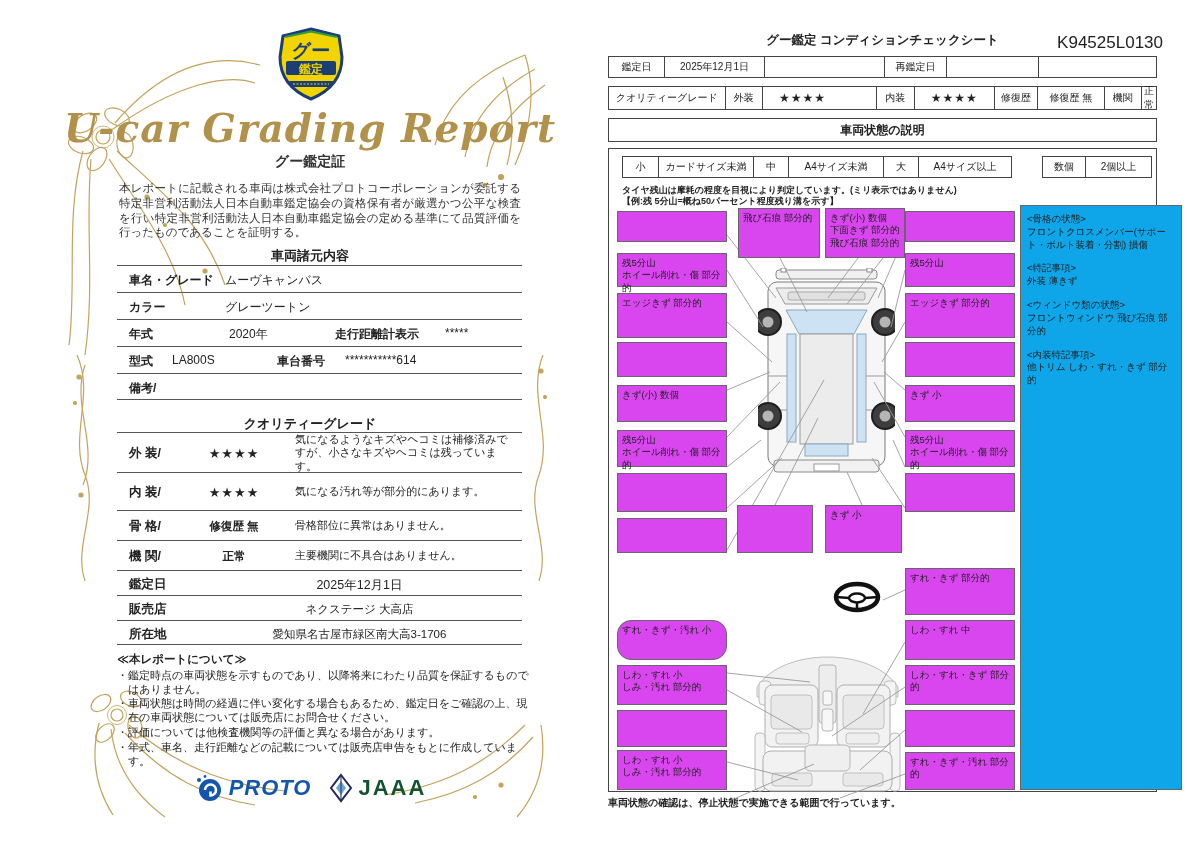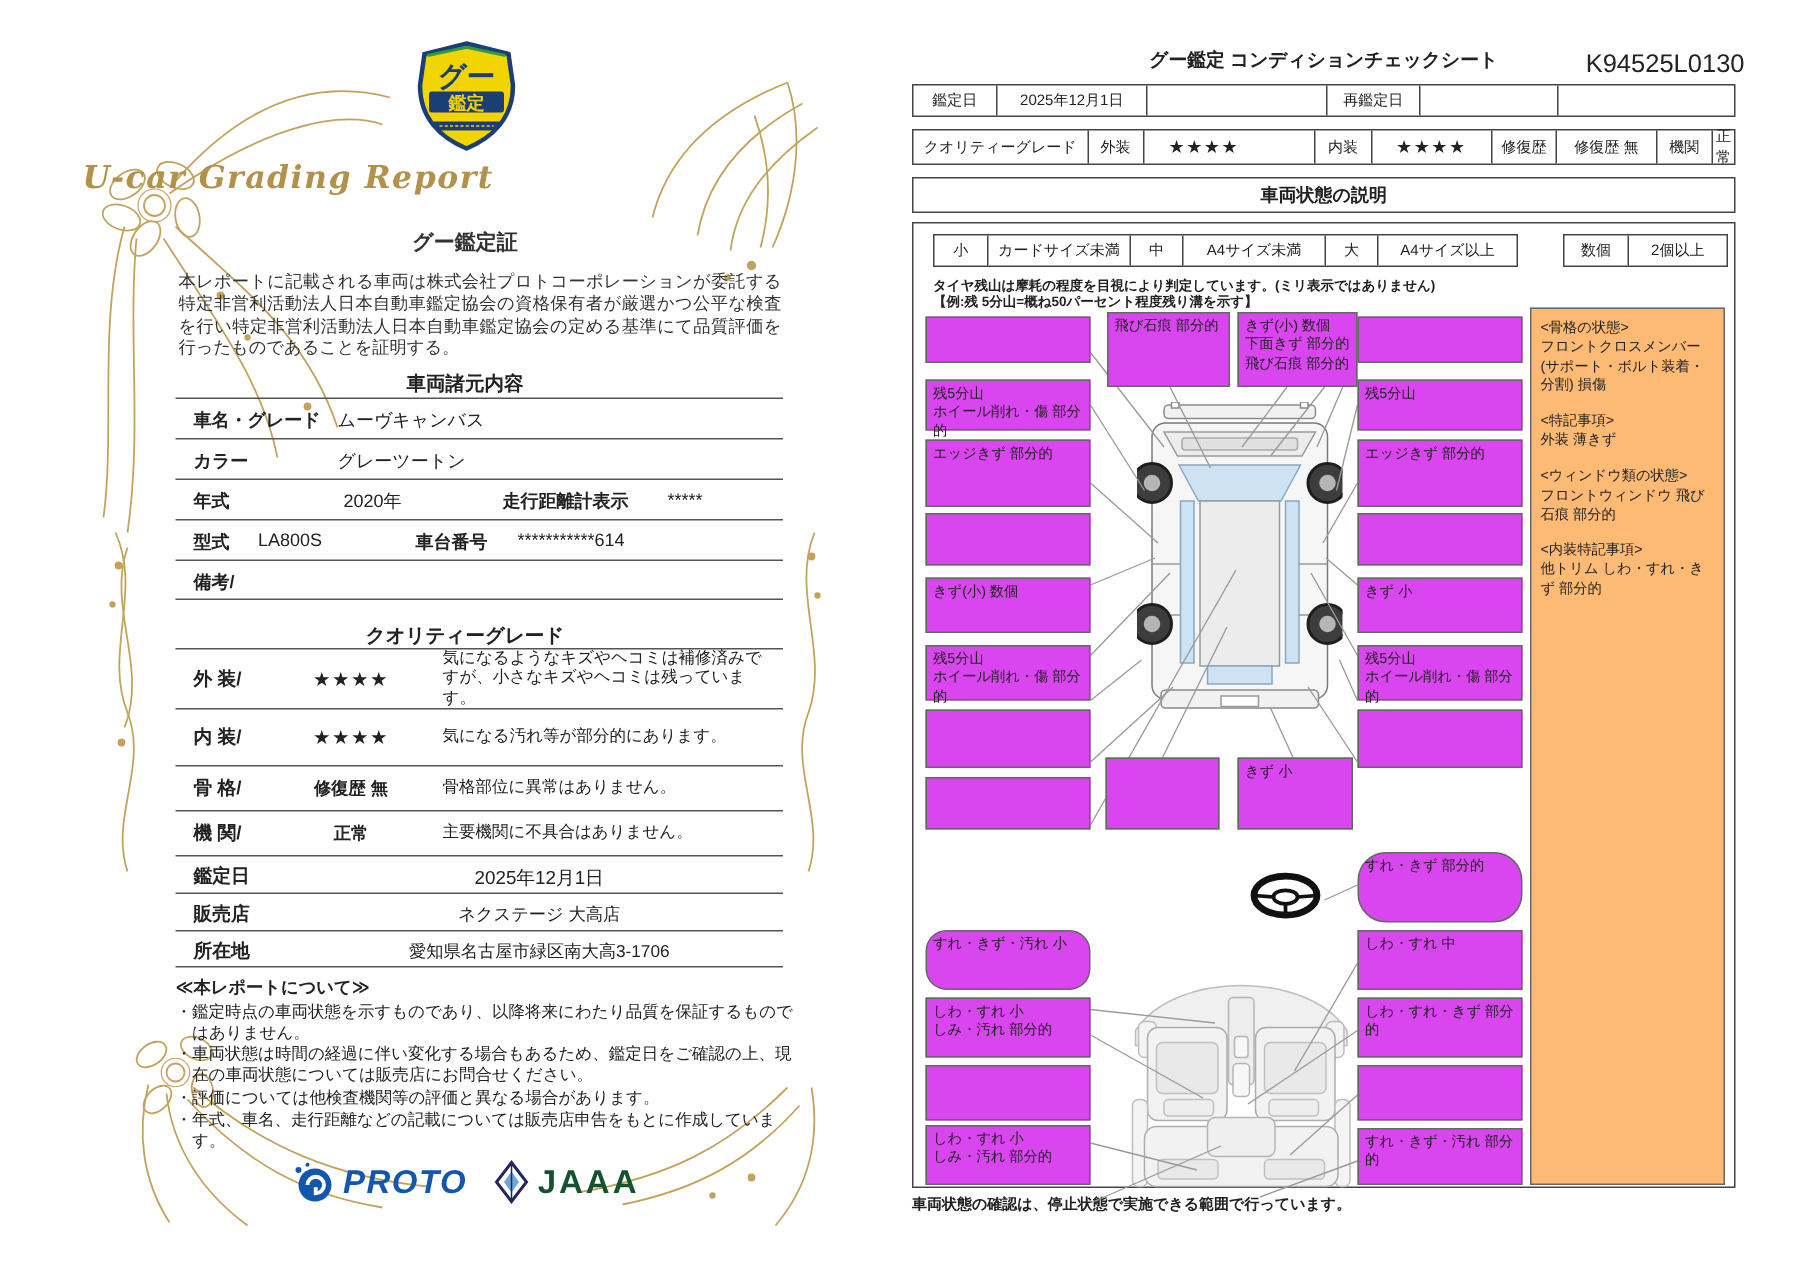--- a/index.html
+++ b/index.html
@@ -6,23 +6,23 @@
   html,body { background:#fff; }
   body { width:1200px; height:848px; position:relative; overflow:hidden;
          font-family:"Liberation Sans","DejaVu Sans",sans-serif; color:#222; }
   .page { position:absolute; background:#fff; }
 
   
   #left-page { left:55px; top:25px; width:510px; height:800px; }
   .flourish { position:absolute; left:0; top:0; width:510px; height:800px; pointer-events:none; }
 
   .badge { position:absolute; left:220px; top:2px; width:72px; height:74px; }
-  .lp-title { position:absolute; left:0; top:80px; width:510px; text-align:left;
+  .lp-title { position:absolute; left:0; top:80px; width:510px; text-align:center;
               font-family:"DejaVu Serif","Liberation Serif",serif; font-style:italic;
-              font-size:21px; font-weight:bold; color:#b2914b; letter-spacing:1px; }
+              font-size:39px; font-weight:bold; color:#b2914b; letter-spacing:1px; }
   .lp-subtitle { position:absolute; left:0; top:128px; width:510px; text-align:center;
                  font-size:14px; font-weight:bold; color:#333; }
   .lp-intro { position:absolute; left:64px; top:156px; width:402px; font-size:11.5px;
               line-height:14.8px; text-align:justify; color:#333; }
 
   .lp-sec-title { position:absolute; width:510px; text-align:center; font-size:13px;
                   font-weight:bold; color:#222; }
   .spec-table { position:absolute; left:62px; top:240px; width:405px; }
   .spec-row { position:relative; height:27px; border-top:1px solid #555; }
   .spec-row:last-child { border-bottom:1px solid #555; }
@@ -67,22 +67,22 @@
 
   .sec-bar { position:absolute; left:8px; top:88px; width:549px; height:24px;
              border:1px solid #444; display:flex; align-items:center; justify-content:center;
              font-size:12px; font-weight:bold; }
   .big-box { position:absolute; left:8px; top:118px; width:549px; height:644px;
              border:1px solid #444; }
   .tire-note { position:absolute; left:22px; font-size:9px; font-weight:bold; }
 
   .callout { position:absolute; background:#d946ef; border:1px solid #666; z-index:3;
              font-size:9.5px; line-height:1.3; padding:3px 4px; white-space:pre-line; }
-  .notes-panel { position:absolute; left:420px; top:175px; width:130px; height:585px;
-                 border:1px solid #666; background:#fdba74; padding:7px 6px; z-index:3; }
+  .notes-panel { position:absolute; left:420px; top:175px; width:162px; height:585px;
+                 border:1px solid #666; background:#0ea5e9; padding:7px 6px; z-index:3; }
   .np-group { margin-bottom:11px; font-size:9.5px; line-height:1.35; }
   .np-title { }
   .diagram-svg { position:absolute; z-index:1; }
   #connector-lines { position:absolute; left:0; top:0; width:565px; height:790px;
                      z-index:2; pointer-events:none; }
   .rp-footer { position:absolute; left:8px; top:766px; font-size:10px; font-weight:bold; }
 </style>
 </head>
 <body>
 
@@ -425,20 +425,20 @@
       <div class="np-body">他トリム しわ・すれ・きず 部分的</div>
     </div>
   </div>
 
   <div class="callout" style="left:17px; top:590px; width:110px; height:40px;border-radius:14px;">すれ・きず・汚れ 小</div>
   <div class="callout" style="left:17px; top:635px; width:110px; height:40px;">しわ・すれ 小
 しみ・汚れ 部分的</div>
   <div class="callout" style="left:17px; top:680px; width:110px; height:37px;"></div>
   <div class="callout" style="left:17px; top:720px; width:110px; height:40px;">しわ・すれ 小
 しみ・汚れ 部分的</div>
-  <div class="callout" style="left:305px; top:538px; width:110px; height:47px;border-radius:19px;">すれ・きず 部分的</div>
+  <div class="callout" style="left:305px; top:538px; width:110px; height:47px;">すれ・きず 部分的</div>
   <div class="callout" style="left:305px; top:590px; width:110px; height:40px;">しわ・すれ 中</div>
   <div class="callout" style="left:305px; top:635px; width:110px; height:40px;">しわ・すれ・きず 部分的</div>
   <div class="callout" style="left:305px; top:680px; width:110px; height:37px;"></div>
   <div class="callout" style="left:305px; top:722px; width:110px; height:38px;">すれ・きず・汚れ 部分的</div>
 
   <div class="rp-footer">車両状態の確認は、停止状態で実施できる範囲で行っています。</div>
 </div>
 
 </body></html>

